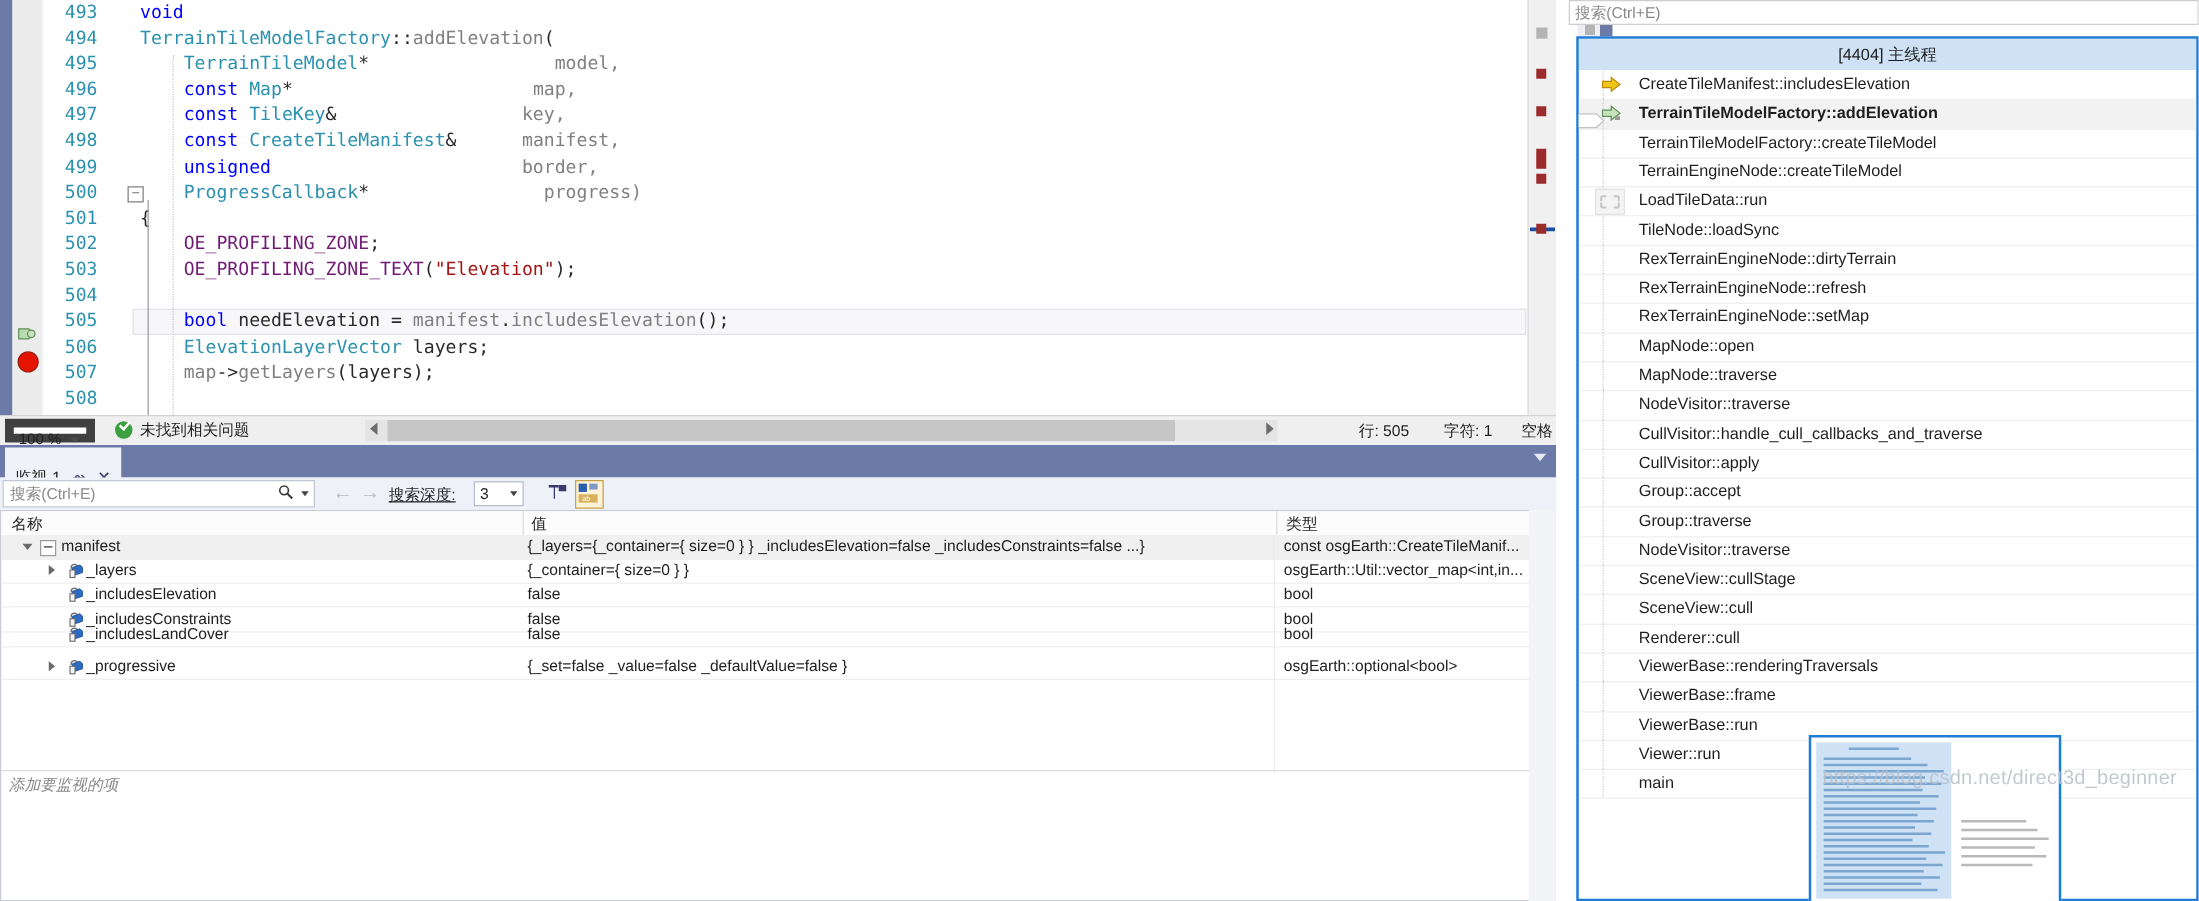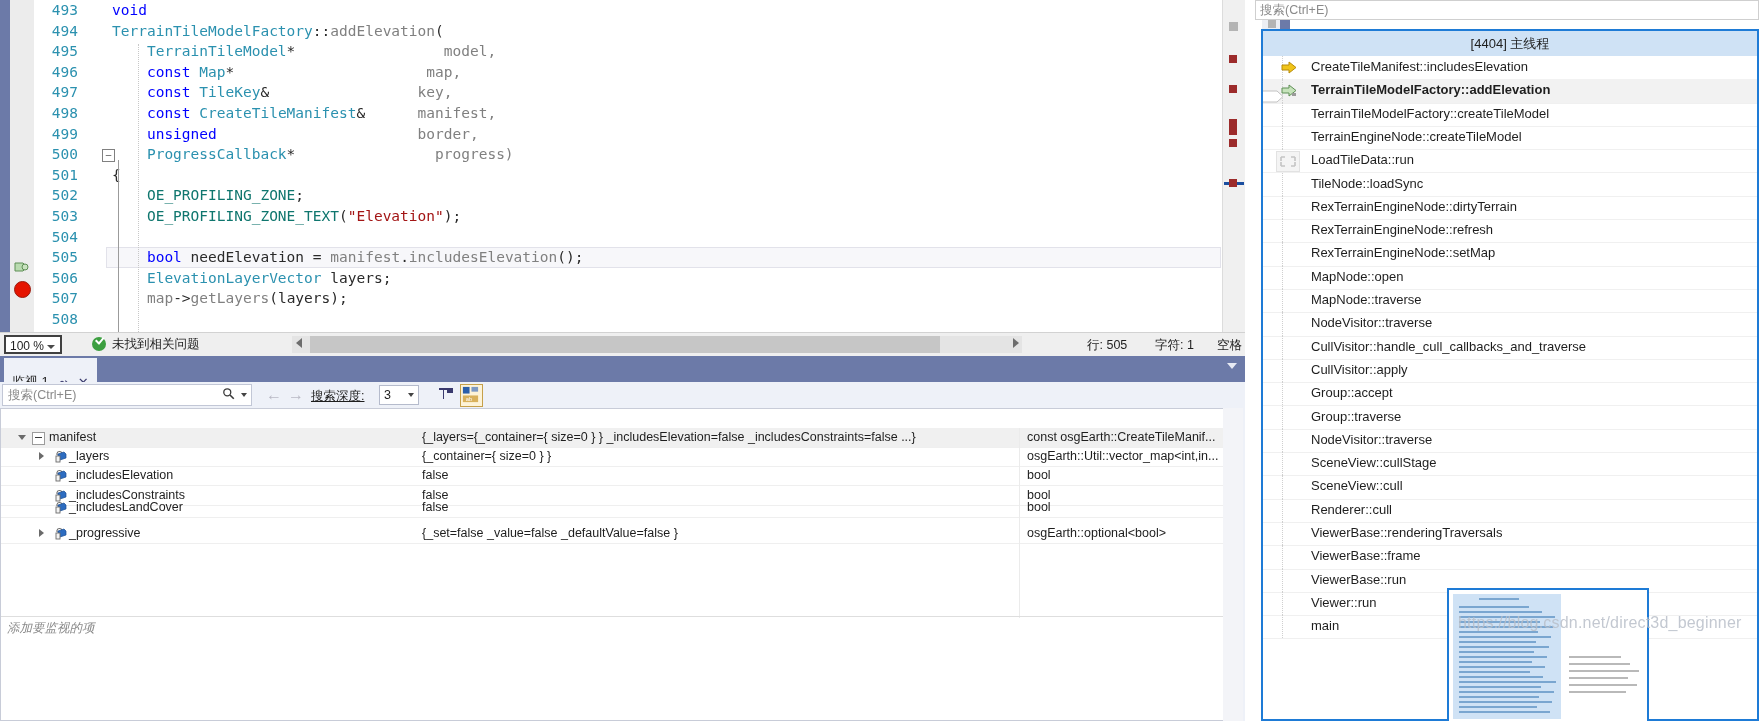--- a/index.html
+++ b/index.html
@@ -19,39 +19,39 @@
     position:relative;height:20.6px;line-height:20.6px;white-space:pre;
     font-family:"DejaVu Sans Mono","Liberation Mono",monospace;font-size:14.5px;
   }
   .lnum{position:absolute;left:0;width:44px;text-align:right;color:#2b91af;
         font-family:"DejaVu Sans Mono","Liberation Mono",monospace;font-size:14.5px;}
   .ctext{position:absolute;left:78px;}
   .cur-line-box{position:absolute;left:72px;right:24px;height:20.6px;
      border:1px solid #e2e2ea;background:#f7f7fa;box-sizing:border-box;}
   .k-blue{color:#0000ff;}
   .k-type{color:#2b91af;}
-  .k-macro{color:#0f766e;margin-top:47px;}
+  .k-macro{color:#701a75;margin-top:47px;}
   .k-str{color:#a31515;}
   .k-plain{color:#808080;}
   .k-black{color:#2a2a2a;}
   .indent-guide{position:absolute;left:104px;top:0;bottom:0;border-left:1px dotted #c8c8c8;}
   .vert-rule{position:absolute;left:84px;top:0;bottom:0;border-left:1px solid #9b9b9b;}
 
   
   .bp-dot{position:absolute;left:4px;width:15px;height:15px;border-radius:50%;
           background:#e51400;border:1px solid #9b1b0e;}
 
   .fold-box{position:absolute;width:11px;height:11px;border:1px solid #808080;
             background:#fff;color:#555;font-size:10px;line-height:9px;text-align:center;}
 
   
   #ed-status{left:0;top:332px;width:1245px;height:24px;background:#efefef;
              border-top:1px solid #d2d2d2;}
-  #zoom-combo{position:absolute;left:4px;top:2px;width:58px;height:19px;background:#fff;
-    border:2px solid #404040;font-size:12px;line-height:19px;padding-left:4px;box-sizing:border-box;}
+  #zoom-combo{position:absolute;left:4px;top:2px;width:72px;height:19px;background:#fff;
+    border:7px solid #404040;font-size:12px;line-height:19px;padding-left:4px;box-sizing:border-box;}
   #zoom-combo .caret{position:absolute;right:5px;top:8px;border-left:4px solid transparent;
     border-right:4px solid transparent;border-top:4px solid #4a4a4a;}
   #ed-ok{position:absolute;left:92px;top:4px;width:14px;height:14px;border-radius:50%;
     background:#3c9f40;}
   #ed-ok:after{content:"";position:absolute;left:3px;top:4px;width:5px;height:2px;
     background:#fff;transform:rotate(45deg);}
   #ed-ok:before{content:"";position:absolute;left:5px;top:3px;width:8px;height:2px;
     background:#fff;transform:rotate(-50deg);}
   #ed-msg{position:absolute;left:112px;top:3px;font-size:12.5px;color:#1e1e1e;}
   #hscroll{position:absolute;left:292px;top:3px;width:730px;height:17px;background:#e4e4e4;}
@@ -249,20 +249,27 @@
       <svg viewBox="0 0 20 20" width="19" height="19">
         <rect x="2" y="2" width="7" height="7" fill="#2b5faa"></rect>
         <rect x="11" y="2" width="7" height="5" fill="#7d99c4"></rect>
         <rect x="2" y="11" width="16" height="7" fill="#d9b15c"></rect>
         <text x="5" y="17" font-size="6" fill="#ffffff" font-family="sans-serif">ab</text>
       </svg>
     </div>
   </div>
 
   <div id="watch-grid">
+    <div id="grid-head">
+      <div class="gh" style="left:8px">名称</div>
+      <div class="gh-sep" style="left:417px"></div>
+      <div class="gh" style="left:424px">值</div>
+      <div class="gh-sep" style="left:1020px"></div>
+      <div class="gh" style="left:1028px">类型</div>
+    </div>
     <div id="rows-host">
         <div class="grow sel" style="top: 19px;">
           <div class="expander exp-tri-down" style="left: 17px; top: 7px;"></div>
           <div class="minus-box" style="left: 31px; top: 4px;"></div>
           <div class="gname" style="left: 48px; top: 2px;">manifest</div>
           <div class="gval" style="top: 2px;">{_layers={_container={ size=0 } } _includesElevation=false _includesConstraints=false ...}</div>
           <div class="gtype" style="top: 2px;">const osgEarth::CreateTileManif...</div>
         </div>
         <div class="grow" style="top: 38.2px;">
           <div class="expander exp-tri" style="left: 38px; top: 5px;"></div>

